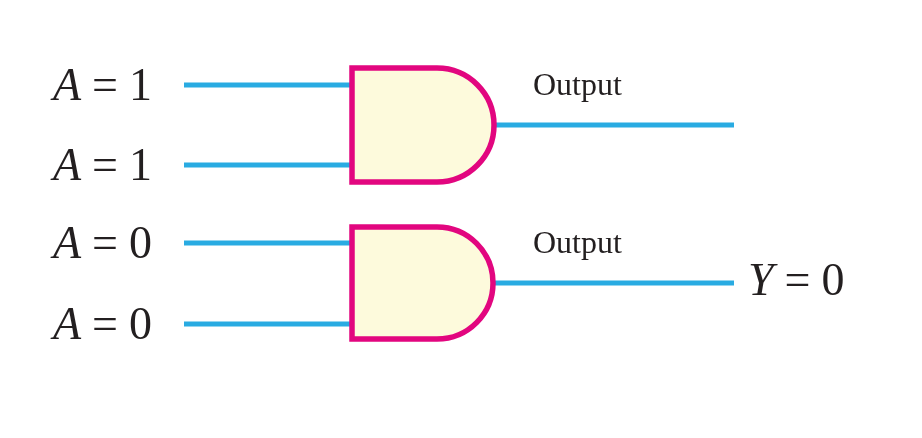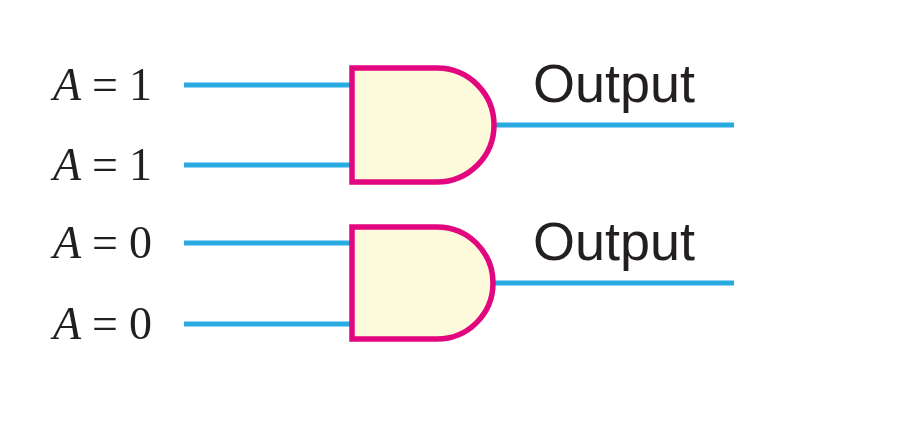--- a/index.html
+++ b/index.html
@@ -44,22 +44,22 @@
   }
   .mvar {
     font-style: italic;
   }
   .mrel {
     margin: 0 11px;
   }
   .out-label {
     position: absolute;
     transform: translateY(-52%);
-    font-family: Liberation Sans, sans-serif;
-    font-size: 54px;
+    font-family: Liberation Serif, serif;
+    font-size: 32px;
     color: var(--ink, #231f20);
     white-space: nowrap;
     line-height: 1.1;
   }
 </style>
 </head>
 <body>
 
 <div class="stage">
 
@@ -85,14 +85,17 @@
   </div>
   <div class="out-label" style="left:533px; top:85px">Output</div>
 
   <div class="mlabel" style="left:53px; top:244px">
     <span class="mvar">A</span><span class="mrel">=</span><span class="mnum">0</span>
   </div>
   <div class="mlabel" style="left:53px; top:325px">
     <span class="mvar">A</span><span class="mrel">=</span><span class="mnum">0</span>
   </div>
   <div class="out-label" style="left:533px; top:243px">Output</div>
+  <div class="mlabel" style="left:748px; top:281px">
+    <span class="mvar">Y</span><span class="mrel">=</span><span class="mnum">0</span>
+  </div>
 
 </div>
 
 </body></html>

